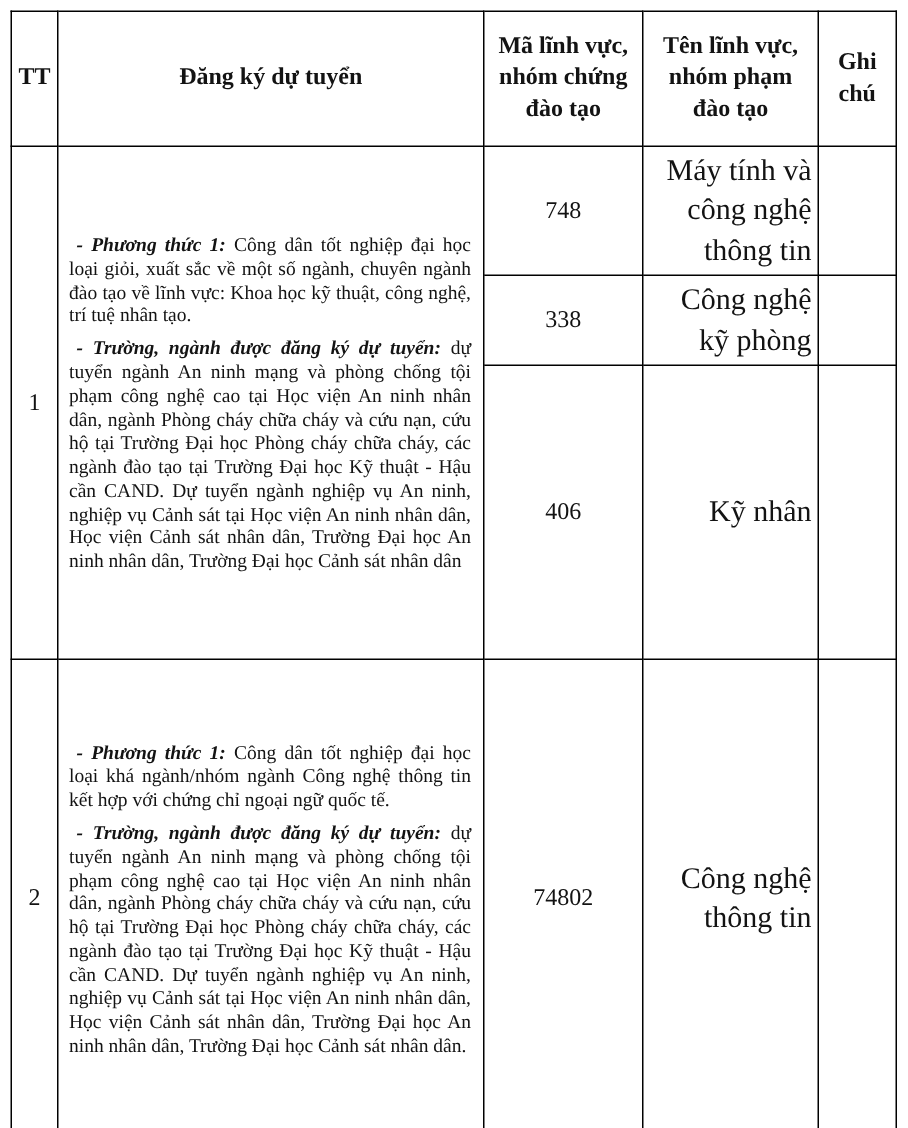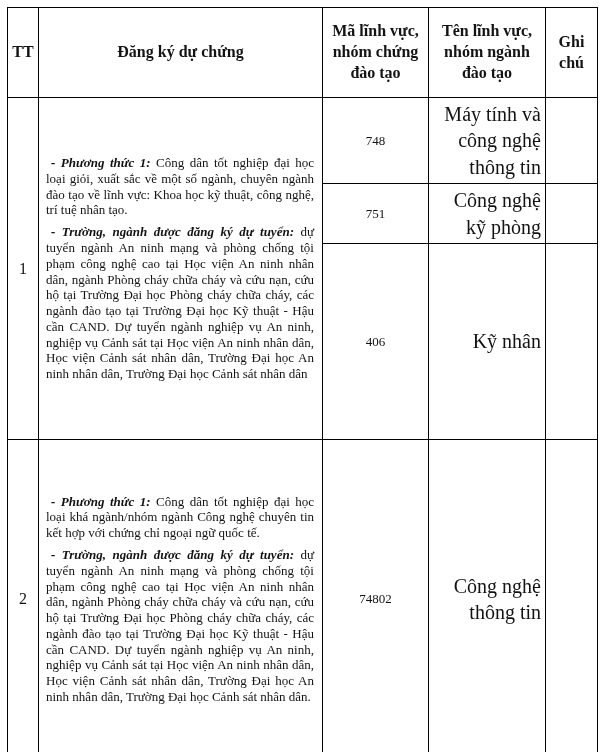--- a/index.html
+++ b/index.html
@@ -57,21 +57,21 @@
     margin-bottom: 0;
     font-family: Liberation Serif, serif;
   }
   .lead {
     font-weight: bold;
     font-style: italic;
   }
   td.cell-code {
     text-align: center;
     vertical-align: middle;
-    font-size: 13px;
+    font-size: 16px;
   }
   td.cell-name {
     text-align: right;
     vertical-align: middle;
     font-size: 20px;
     line-height: 1.32;
     padding: 3px 4px 3px 8px;
   }
   td.cell-note {
     font-size: 16px;
@@ -85,51 +85,51 @@
     <colgroup>
       <col style="width:31px">
       <col style="width:284px">
       <col style="width:106px">
       <col style="width:117px">
       <col style="width:52px">
     </colgroup>
     <thead>
       <tr style="height:90px">
         <th>TT</th>
-        <th>Đăng ký dự chứng</th>
+        <th>Đăng ký dự tuyển</th>
         <th>Mã lĩnh vực, nhóm chứng đào tạo</th>
-        <th>Tên lĩnh vực, nhóm ngành đào tạo</th>
+        <th>Tên lĩnh vực, nhóm phạm đào tạo</th>
         <th>Ghi chú</th>
       </tr>
     </thead>
     <tbody>
       <tr style="height:70px">
         <td class="cell-tt" rowspan="3">1</td>
         <td class="cell-desc" rowspan="3">
           <p class="para"><span class="lead">- Phương thức 1:</span><span> Công dân tốt nghiệp đại học loại giỏi, xuất sắc về một số ngành, chuyên ngành đào tạo về lĩnh vực: Khoa học kỹ thuật, công nghệ, trí tuệ nhân tạo.</span></p>
           <p class="para"><span class="lead">- Trường, ngành được đăng ký dự tuyển:</span><span> dự tuyển ngành An ninh mạng và phòng chống tội phạm công nghệ cao tại Học viện An ninh nhân dân, ngành Phòng cháy chữa cháy và cứu nạn, cứu hộ tại Trường Đại học Phòng cháy chữa cháy, các ngành đào tạo tại Trường Đại học Kỹ thuật - Hậu cần CAND. Dự tuyển ngành nghiệp vụ An ninh, nghiệp vụ Cảnh sát tại Học viện An ninh nhân dân, Học viện Cảnh sát nhân dân, Trường Đại học An ninh nhân dân, Trường Đại học Cảnh sát nhân dân</span></p>
         </td>
         <td class="cell-code">748</td>
         <td class="cell-name">Máy tính và công nghệ thông tin</td>
         <td class="cell-note"></td>
       </tr>
       <tr style="height:60px">
-        <td class="cell-code">751</td>
+        <td class="cell-code">338</td>
         <td class="cell-name">Công nghệ kỹ phòng</td>
         <td class="cell-note"></td>
       </tr>
       <tr style="height:196px">
         <td class="cell-code">406</td>
         <td class="cell-name">Kỹ nhân</td>
         <td class="cell-note"></td>
       </tr>
       <tr style="height:319px">
         <td class="cell-tt">2</td>
         <td class="cell-desc">
-          <p class="para"><span class="lead">- Phương thức 1:</span><span> Công dân tốt nghiệp đại học loại khá ngành/nhóm ngành Công nghệ chuyên tin kết hợp với chứng chỉ ngoại ngữ quốc tế.</span></p>
+          <p class="para"><span class="lead">- Phương thức 1:</span><span> Công dân tốt nghiệp đại học loại khá ngành/nhóm ngành Công nghệ thông tin kết hợp với chứng chỉ ngoại ngữ quốc tế.</span></p>
           <p class="para"><span class="lead">- Trường, ngành được đăng ký dự tuyển:</span><span> dự tuyển ngành An ninh mạng và phòng chống tội phạm công nghệ cao tại Học viện An ninh nhân dân, ngành Phòng cháy chữa cháy và cứu nạn, cứu hộ tại Trường Đại học Phòng cháy chữa cháy, các ngành đào tạo tại Trường Đại học Kỹ thuật - Hậu cần CAND. Dự tuyển ngành nghiệp vụ An ninh, nghiệp vụ Cảnh sát tại Học viện An ninh nhân dân, Học viện Cảnh sát nhân dân, Trường Đại học An ninh nhân dân, Trường Đại học Cảnh sát nhân dân.</span></p>
         </td>
         <td class="cell-code">74802</td>
         <td class="cell-name">Công nghệ thông tin</td>
         <td class="cell-note"></td>
       </tr>
     </tbody>
   </table>
 </div>
 

